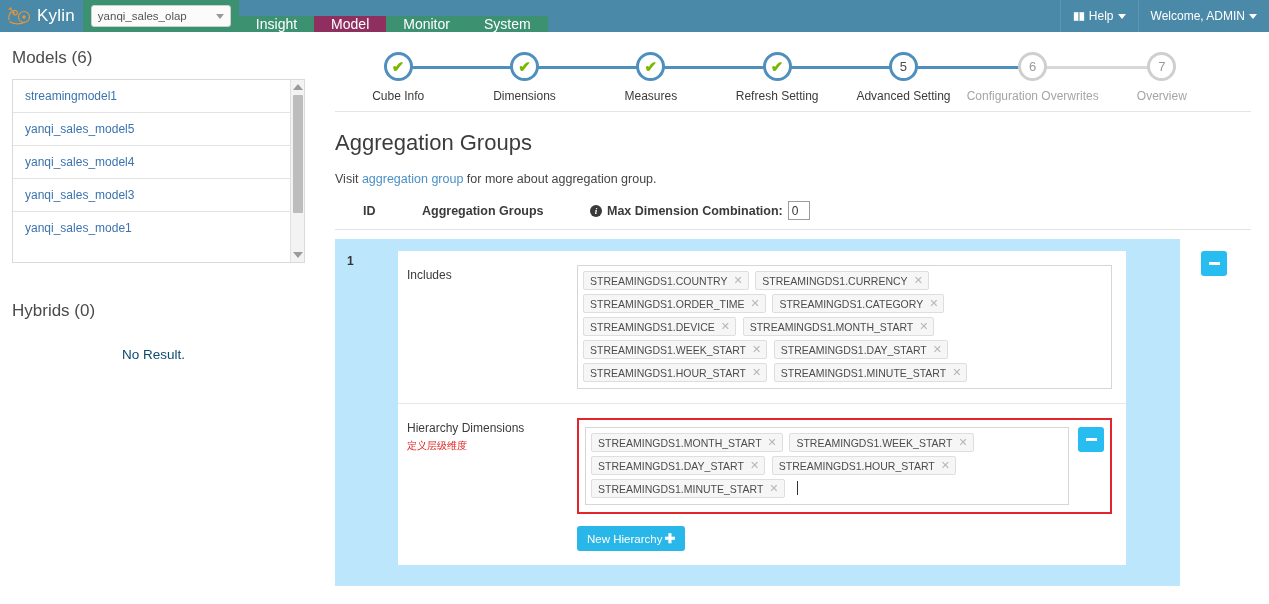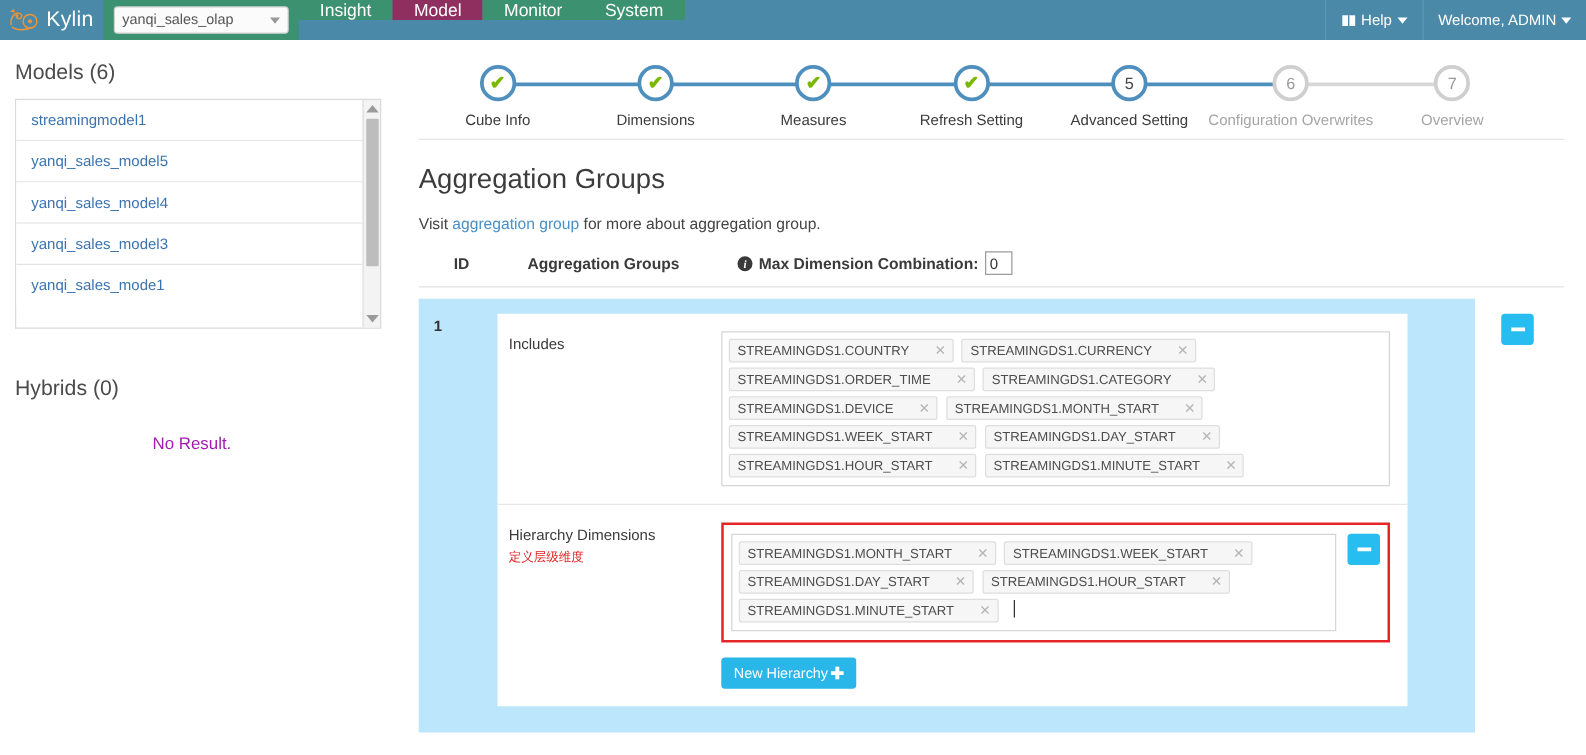--- a/index.html
+++ b/index.html
@@ -48,21 +48,21 @@
     display: flex; align-items: center;
     justify-content: space-between;
     cursor: pointer;
   }
   .caret-down {
     width: 0; height: 0;
     border-left: 4px solid transparent;
     border-right: 4px solid transparent;
     border-top: 5px solid #999;
   }
-  .nav-items { display: flex; align-items: flex-start; }
+  .nav-items { display: flex; align-items: flex-end; }
   .nav-item {
     display: flex; align-items: center;
     padding: 0 17px;
     color: #ffffff;
     font-size: 14px;
     background: #3c9170;
     cursor: pointer;
   }
   .nav-item.active { background: #8e2f5f; }
   .nav-spacer { flex: 1; background: #4a89a8; }
@@ -132,21 +132,21 @@
     border-top: 6px solid #9b9b9b;
   }
   .sb-track { flex: 1; width: 100%; display: flex; justify-content: center; padding: 1px 0; }
   .sb-thumb {
     width: 10px; height: 118px;
     background: #bdbdbd; border-radius: 1px;
   }
   .hybrids-title { margin-top: 38px; }
   .no-result {
     text-align: center;
-    color: #a21caf;
+    color: #0c4a6e;
     font-size: 13.5px;
     margin-top: 26px;
     padding-right: 10px;
   }
 
   
   .main {
     flex: 1;
     padding: 0 18px 0 0;
     position: relative;
@@ -308,21 +308,21 @@
   .tagbox.placeholder-box {
     padding: 0 9px;
     height: 28px;
     line-height: 27px;
     color: #888;
     font-size: 12px;
   }
   .tag {
     display: inline-flex;
     align-items: center;
-    gap: 20px;
+    gap: 6px;
     border: 1px solid #dedede;
     background: #f6f6f6;
     border-radius: 2px;
     font-size: 10.5px;
     color: #4c4c4c;
     padding: 2px 5px 2px 6px;
     margin: 0 3px 4px 0;
     cursor: pointer;
     white-space: nowrap;
   }

